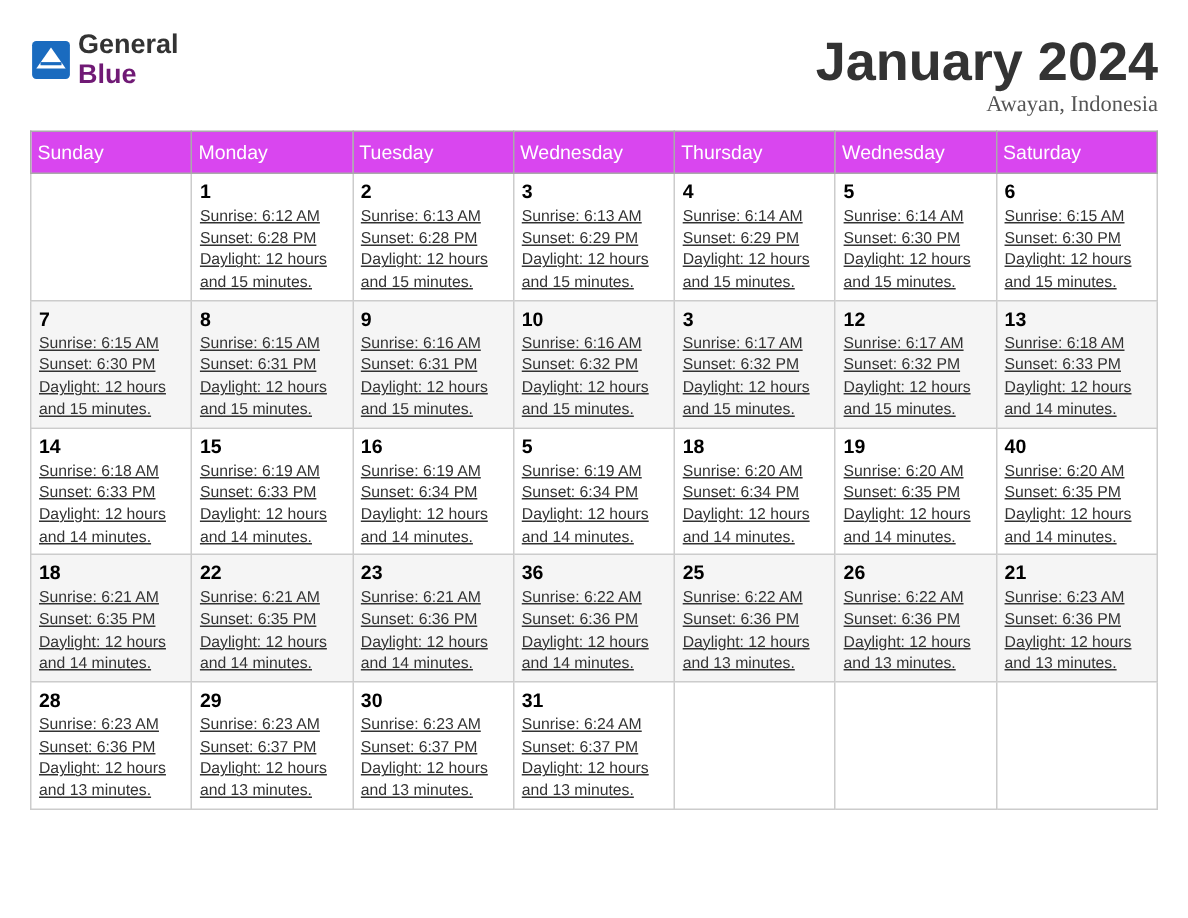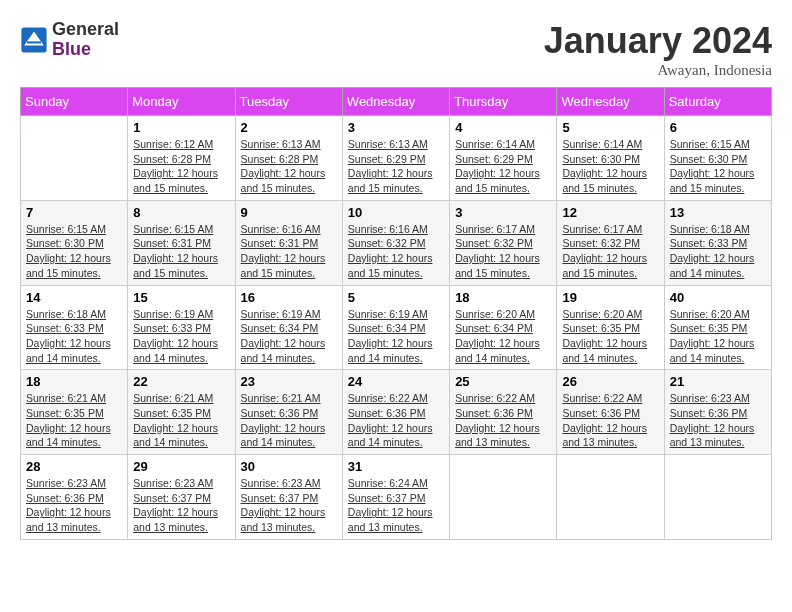--- a/index.html
+++ b/index.html
@@ -304,21 +304,21 @@
         </td>
         <td>
           <span class="day-number">23</span>
         <div class="day-info">
           Sunrise: 6:21 AM<br>
           Sunset: 6:36 PM<br>
           Daylight: 12 hours and 14 minutes.
         </div>
         </td>
         <td>
-          <span class="day-number">24</span>
+          <span class="day-number">36</span>
         <div class="day-info">
           Sunrise: 6:22 AM<br>
           Sunset: 6:36 PM<br>
           Daylight: 12 hours and 14 minutes.
         </div>
         </td>
         <td>
           <span class="day-number">25</span>
         <div class="day-info">
           Sunrise: 6:22 AM<br>

